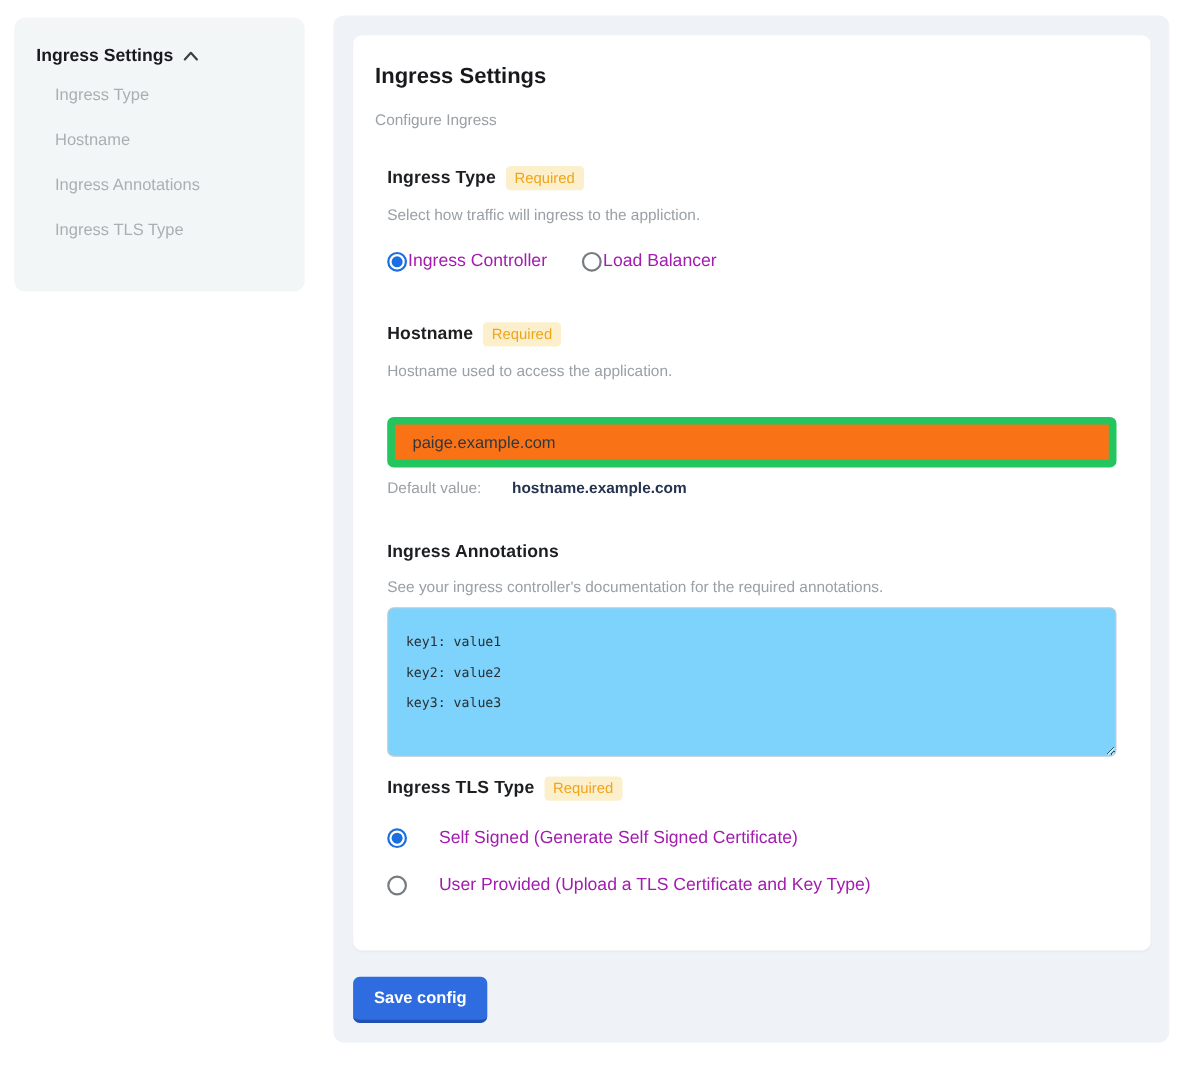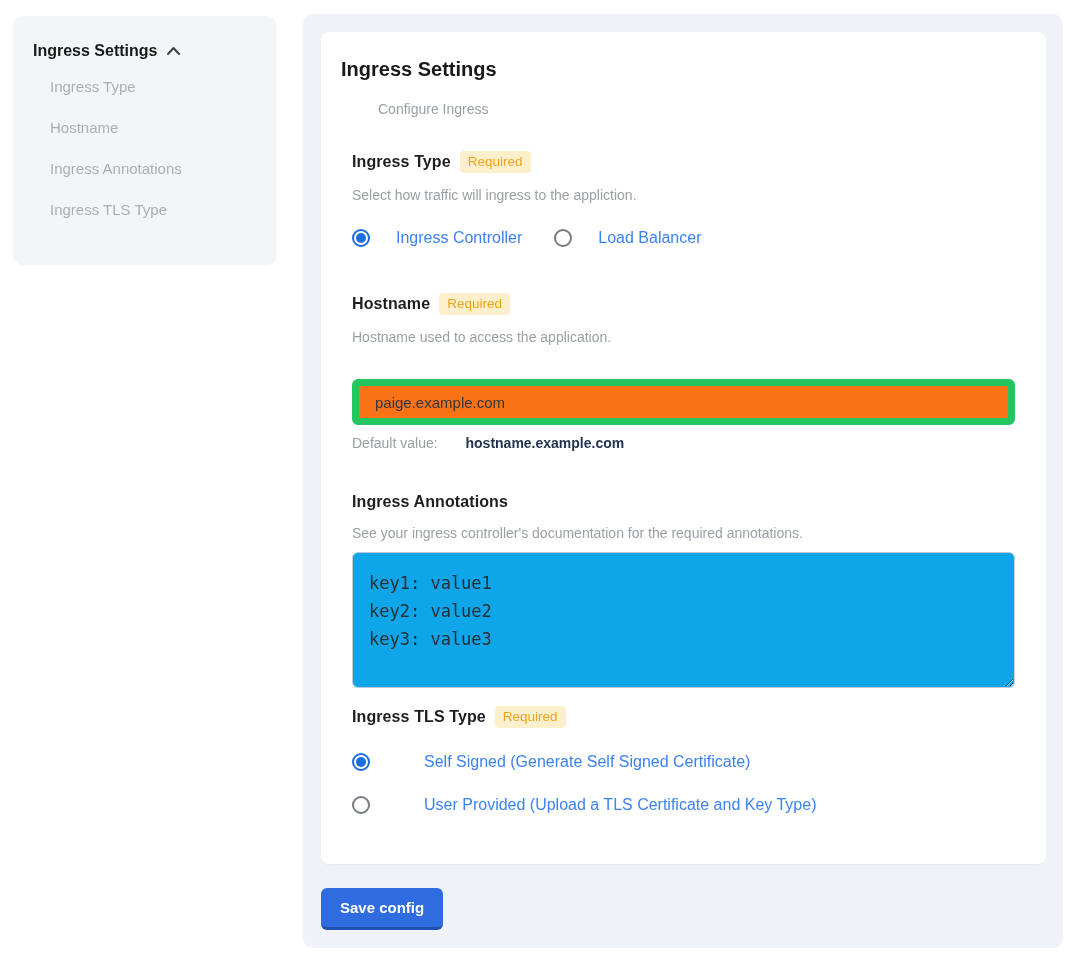--- a/index.html
+++ b/index.html
@@ -16,52 +16,52 @@
   .sidebar-items li { margin-top: 24px; font-size: 15px; color: #a9b0b3; cursor: pointer; }
   .sidebar-items li:first-child { margin-top: 0; }
 
   
   .panel { position: absolute; left: 303px; top: 14px; width: 760px; height: 934px;
     background: #eff3f7; border-radius: 10px; }
   .card { position: absolute; left: 18px; top: 18px; width: 725px; height: 832px;
     background: #ffffff; border-radius: 8px; box-shadow: 0 1px 2px rgba(0,0,0,0.04);
     padding: 26px 20px 0 20px; }
   .card-title { font-size: 20px; font-weight: 700; color: #17191c; }
-  .card-subtitle { margin-top: 20px; font-size: 14px; color: #9aa0a6; margin-left: 37px; }
+  .card-subtitle { margin-top: 20px; font-size: 14px; color: #9aa0a6; }
 
   .sections { margin: 0 11px; }
   .field-label-row { display: flex; align-items: center; }
   .field-label { font-size: 16px; font-weight: 700; color: #1c1e21; letter-spacing: 0.1px; }
   .required-badge { margin-left: 9px; background: #fcf0cc; color: #f0a41c;
     font-size: 13.5px; font-weight: 500; padding: 3px 8px 4px 8px; border-radius: 4px; }
   .help-text { margin-top: 14px; font-size: 14px; color: #9aa0a6; }
 
   .sec-ingress-type { margin-top: 34px; }
   .radio-row { display: flex; align-items: center; margin-top: 26px; }
   .radio-option { display: flex; align-items: center; cursor: pointer; }
   .radio-option + .radio-option { margin-left: 32px; }
   .radio-circle { width: 18px; height: 18px; border-radius: 50%;
     border: 2px solid #757b80; background: #fff; position: relative; flex: 0 0 18px; }
   .radio-option.selected .radio-circle { border-color: #1a6ee0; }
   .radio-option.selected .radio-circle::after { content: ""; position: absolute;
     left: 2px; top: 2px; right: 2px; bottom: 2px; border-radius: 50%; background: #1a6ee0; }
-  .radio-label { margin-left: 26px; font-size: 16px; color: #3b82f6; }
+  .radio-label { margin-left: 1px; font-size: 16px; color: #a21caf; }
 
   .sec-hostname { margin-top: 46px; }
   .text-input { display: block; margin-top: 34px; width: 100%; height: 46px;
     border: 7px solid #22c55e; border-radius: 6px; padding: 0 16px;
     font-size: 15px; color: #33373b; font-family: "Liberation Sans", sans-serif; outline: none; background:#f97316; }
   .default-line { margin-top: 10px; font-size: 14px; color: #9aa0a6; }
   .default-value { color: #24334f; font-weight: 700; padding-left: 24px; }
 
   .sec-annotations { margin-top: 42px; }
   .annotations-textarea { display: block; margin-top: 11px; width: 100%; height: 136px;
     border: 1px solid #c4cad1; border-radius: 6px; padding: 16px;
-    font-family: "DejaVu Sans Mono", "Liberation Mono", monospace; font-size: 17px;
-    line-height: 28px; color: #2b2f33; resize: both; outline: none; background:#0ea5e9; }
+    font-family: "DejaVu Sans Mono", "Liberation Mono", monospace; font-size: 12px;
+    line-height: 28px; color: #2b2f33; resize: both; outline: none; background:#7dd3fc; }
 
   .sec-tls { margin-top: 18px; }
   .radio-stack .radio-option { margin-top: 25px; margin-left: 0; gap: 28px; }
 
   .save-button { position: absolute; left: 18px; top: 874px; height: 42px;
     background: #2e6ce0; border: none; border-bottom: 3px solid #2151b0;
     border-radius: 6px; color: #ffffff; font-size: 15px; font-weight: 700;
     padding: 0 19px; font-family: "Liberation Sans", sans-serif; cursor: pointer; }
 </style>
 </head>

